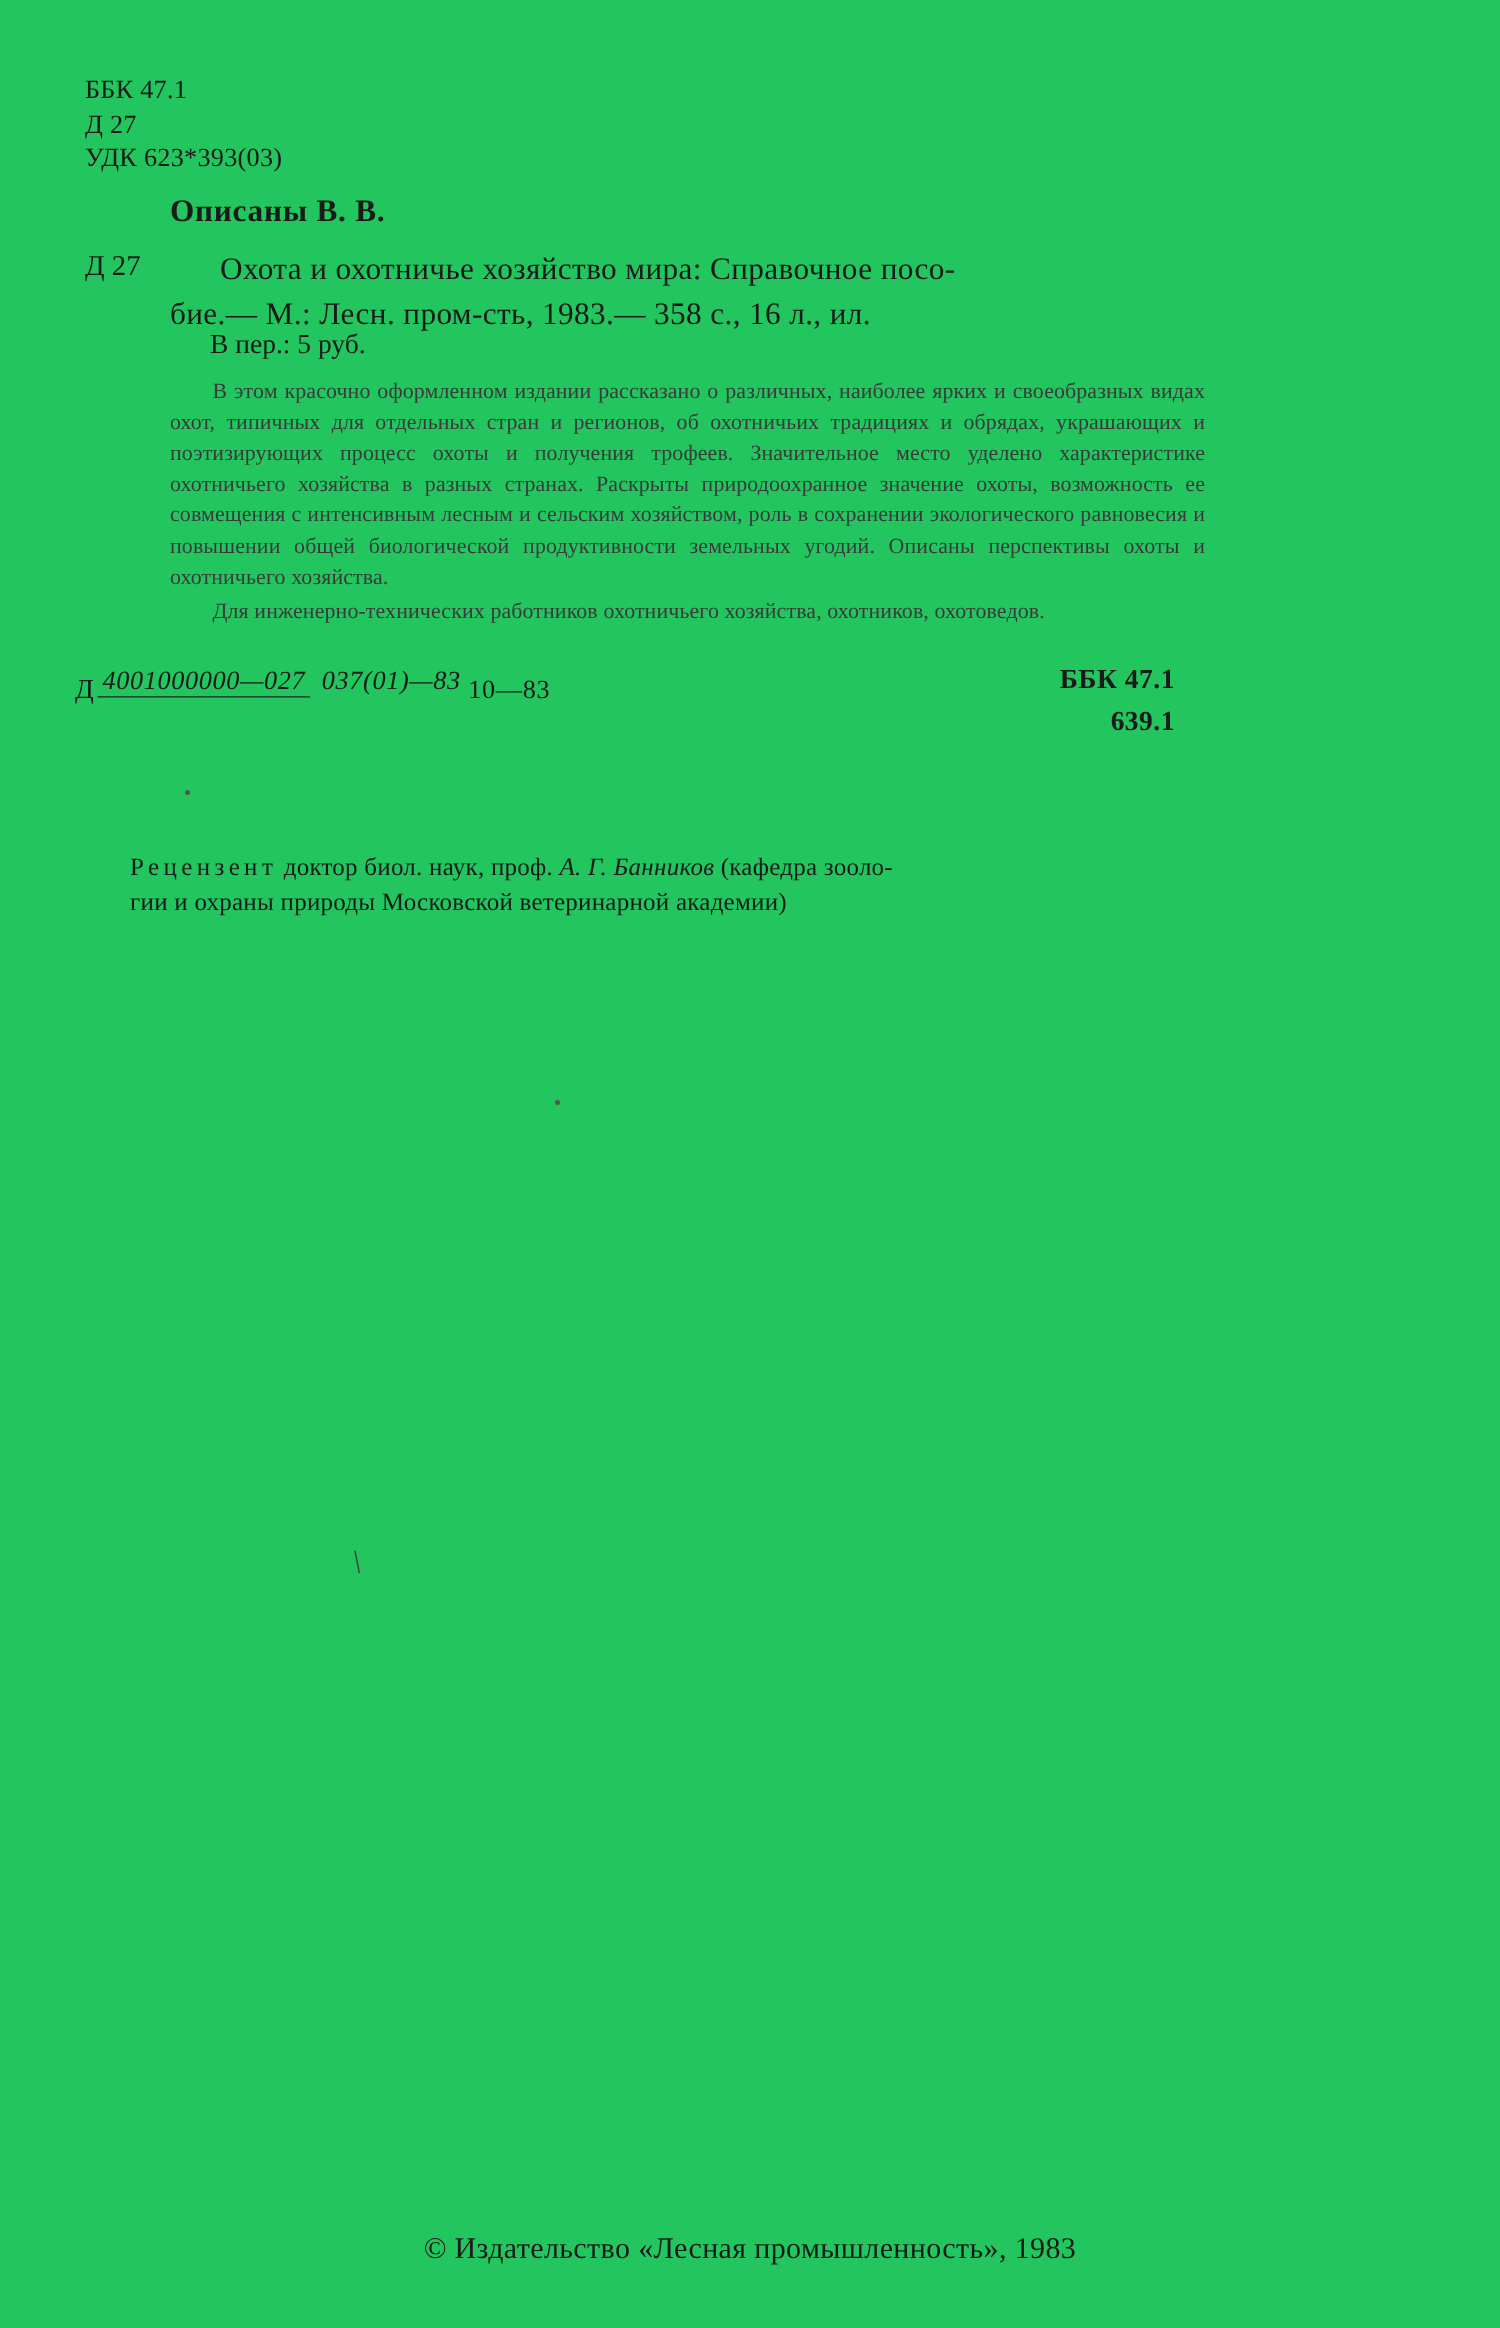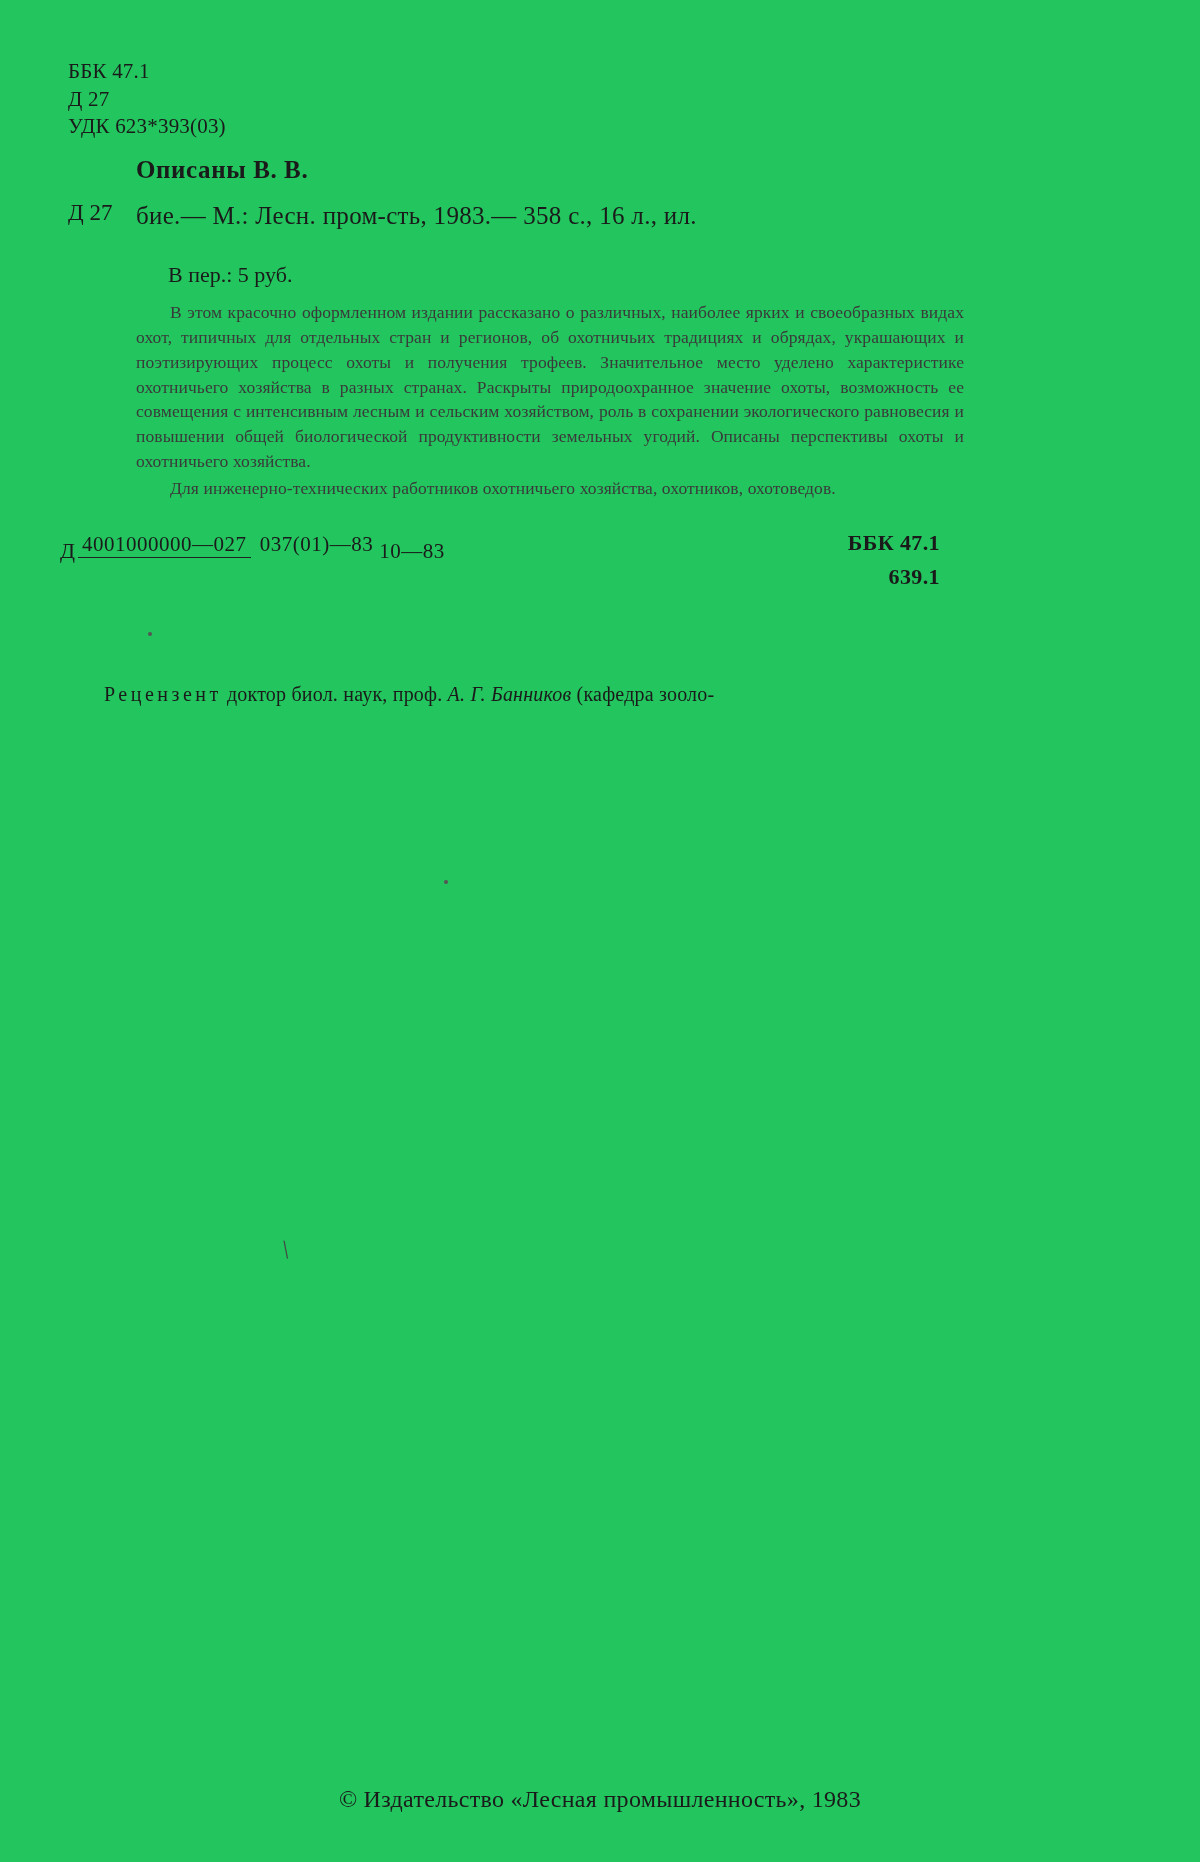--- a/index.html
+++ b/index.html
@@ -99,20 +99,21 @@
     font-size: 21px;
   }
   .frac-letter {
     font-size: 22px;
     padding-right: 3px;
     padding-top: 14px;
   }
   .frac {
     display: inline-block;
     text-align: left;
+    font-style: italic;
   }
   .frac .num {
     padding: 0 4px 1px 4px;
     border-bottom: 1.6px solid #222;
     letter-spacing: 0.5px;
   }
   .frac .den {
     padding: 1px 4px 0 4px;
     letter-spacing: 0.5px;
   }
@@ -185,20 +186,21 @@
   <div class="classification">
     <div>ББК 47.1</div>
     <div>Д 27</div>
     <div>УДК 623*393(03)</div>
   </div>
 
   <div class="author">Описаны В. В.</div>
 
   <div class="entry-index">Д 27</div>
   <div class="entry-body">
+    <div>Охота и охотничье хозяйство мира: Справочное посо-</div>
     <div class="l2">бие.— М.: Лесн. пром-сть, 1983.— 358 с., 16 л., ил.</div>
   </div>
   <div class="price">В пер.: 5 руб.</div>
 
   <div class="annotation">
     <p>В этом красочно оформленном издании рассказано о различных, наиболее ярких и своеобразных видах охот, типичных для отдельных стран и регионов, об охотничьих традициях и обрядах, украшающих и поэтизирующих процесс охоты и получения трофеев. Значительное место уделено характеристике охотничьего хозяйства в разных странах. Раскрыты природоохранное значение охоты, возможность ее совмещения с интенсивным лесным и сельским хозяйством, роль в сохранении экологического равновесия и повышении общей биологической продуктивности земельных угодий. Описаны перспективы охоты и охотничьего хозяйства.</p>
     <p>Для инженерно-технических работников охотничьего хозяйства, охотников, охотоведов.</p>
   </div>
 
   <div class="codes">
@@ -214,20 +216,21 @@
       <div>ББК 47.1</div>
       <div>639.1</div>
     </div>
   </div>
 
   <div class="speck" style="left:148px; top:632px; width:4px; height:4px;"></div>
   <div class="speck" style="left:444px; top:880px; width:4px; height:4px;"></div>
 
   <div class="reviewer">
     <span class="sp">Рецензент</span><span> доктор биол. наук, проф. </span><span class="it">А. Г. Банников</span><span> (кафедра зооло-</span>
+    <div>гии и охраны природы Московской ветеринарной академии)</div>
   </div>
 
   <div class="slash">\</div>
 
   <div class="footer">
     <span class="cmark">©</span><span>Издательство «Лесная промышленность», 1983</span>
   </div>
 
 </div>
 

